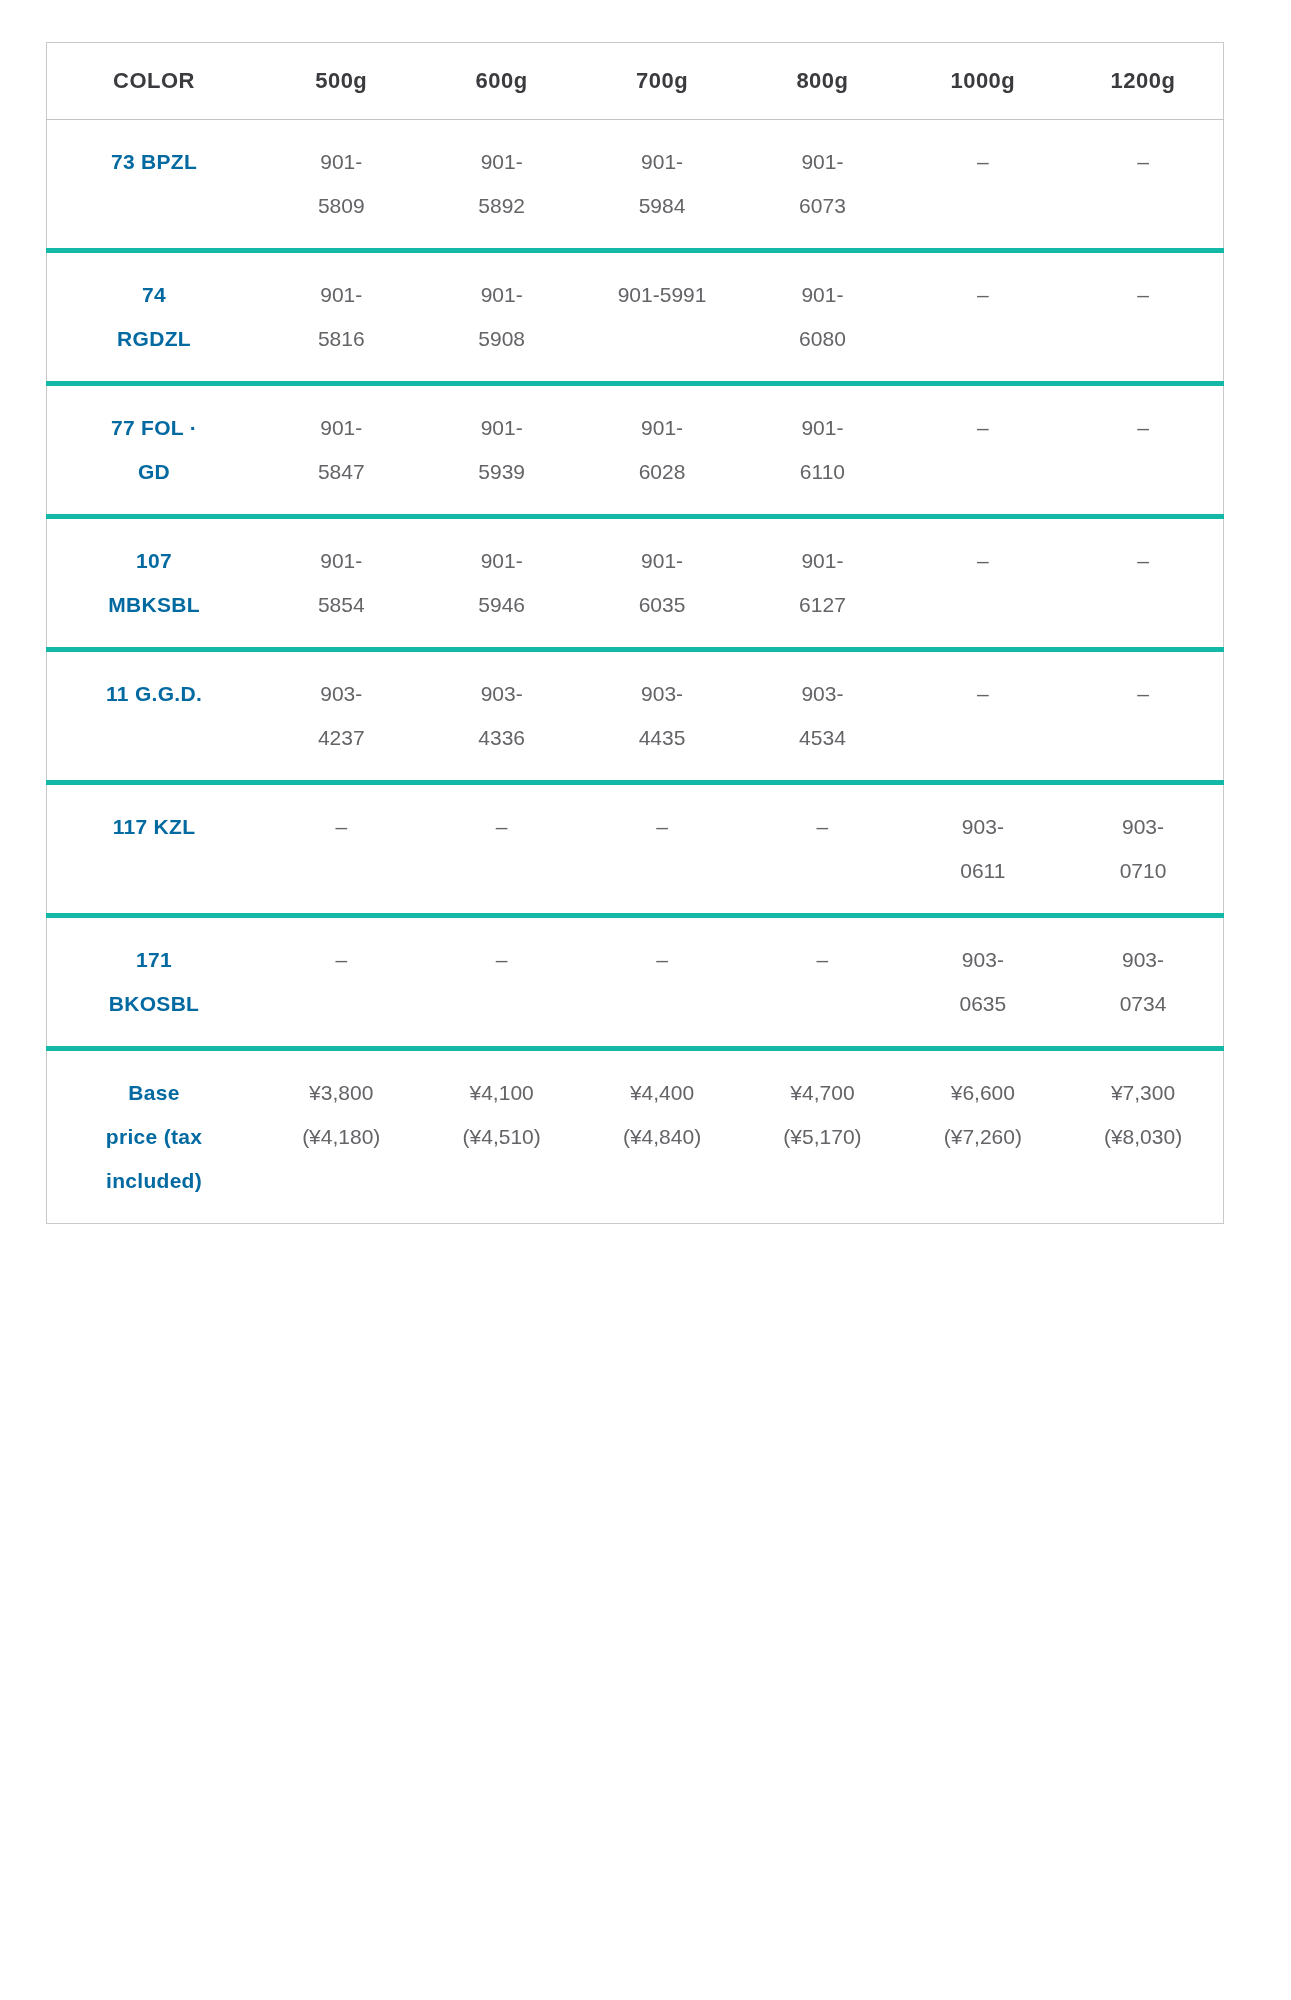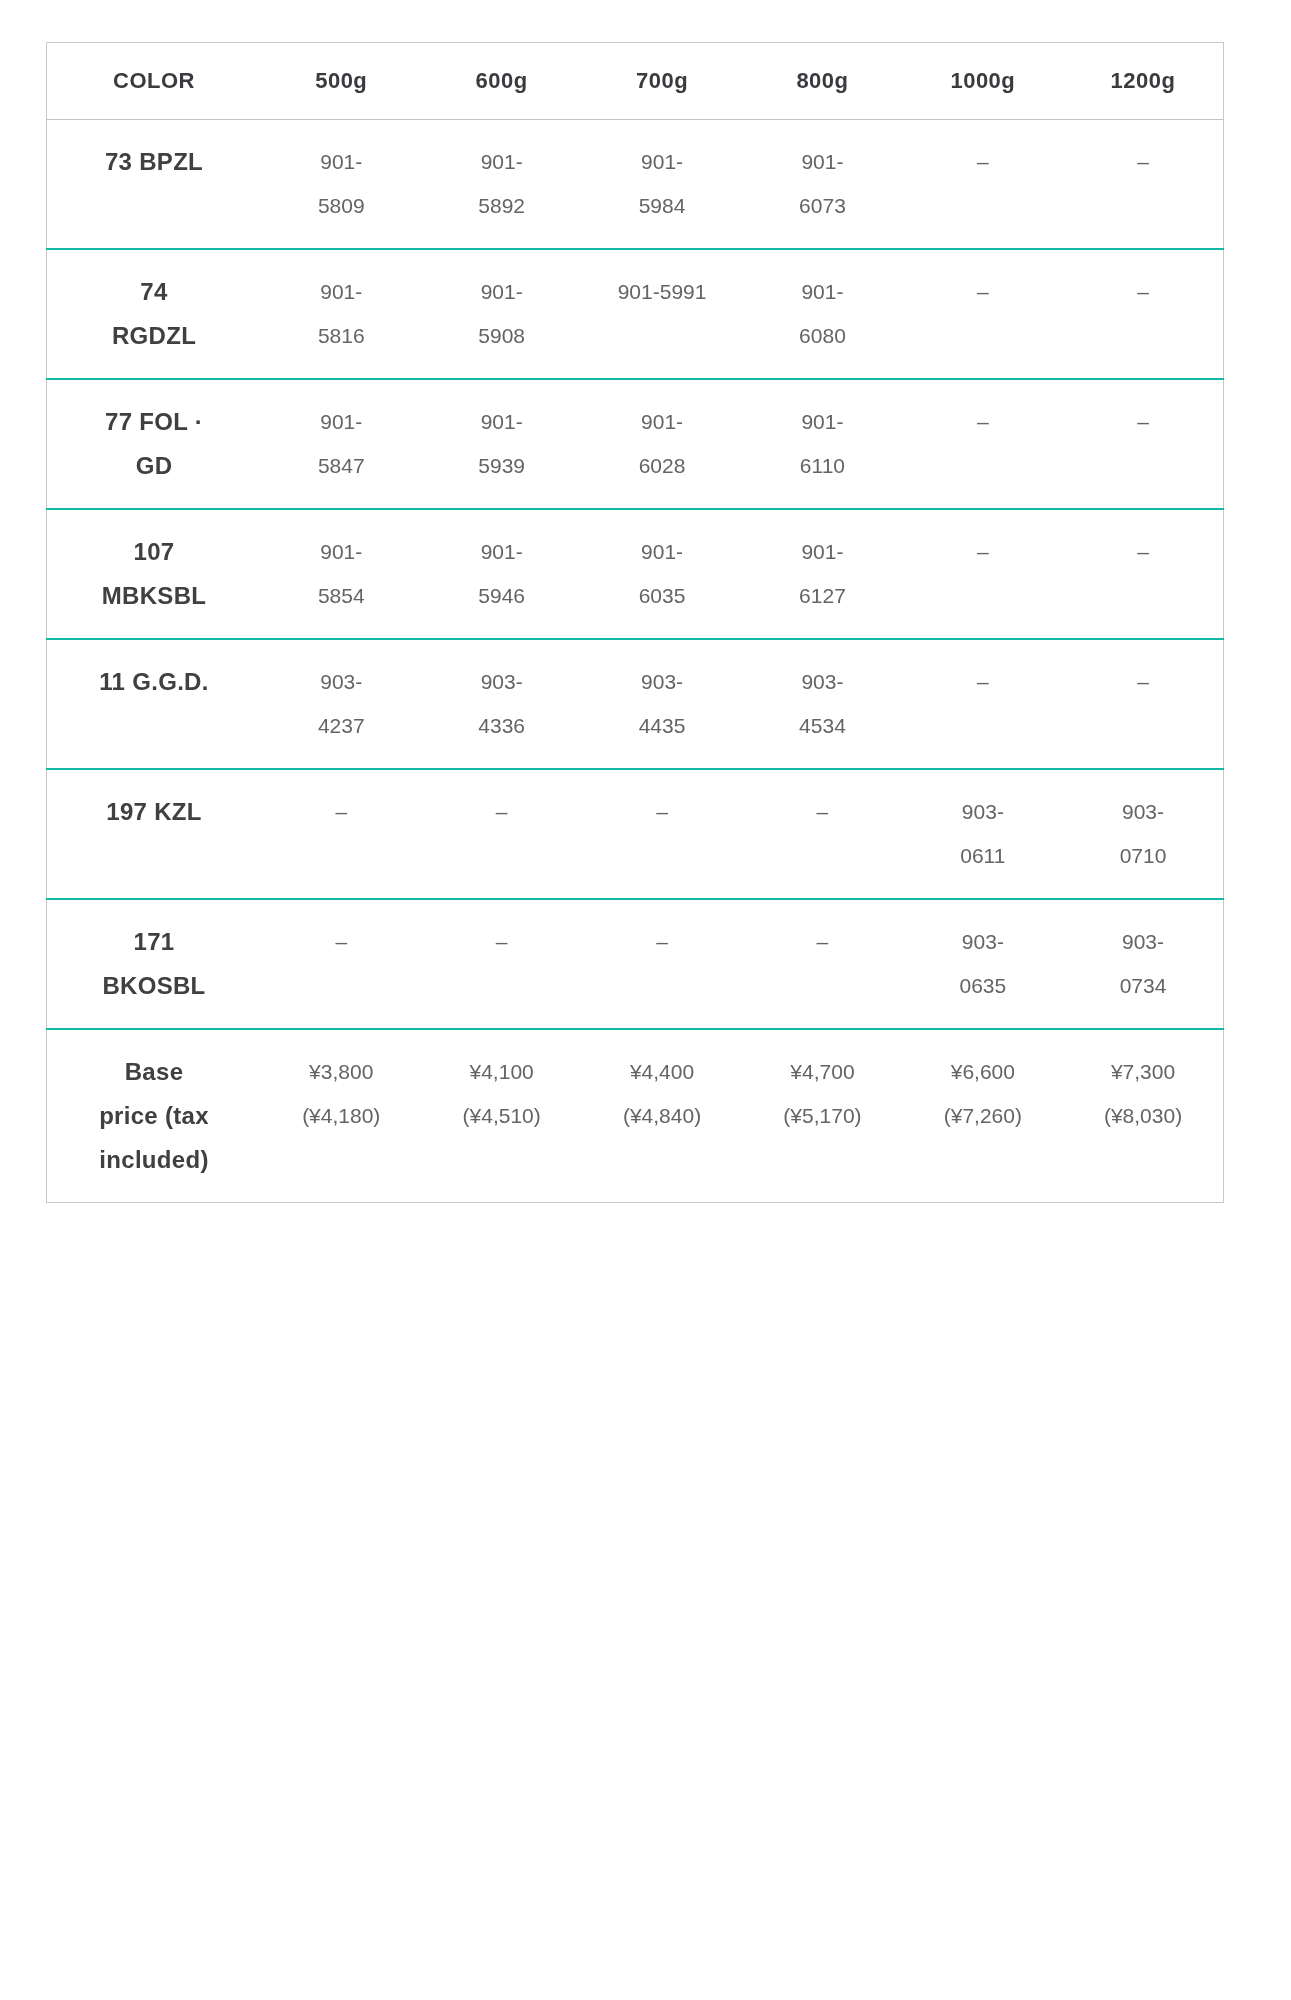--- a/index.html
+++ b/index.html
@@ -33,35 +33,35 @@
   thead th {
     font-size: 22px;
     font-weight: bold;
     color: #3b3b3f;
     letter-spacing: 0.5px;
     line-height: 44px;
     padding: 16px 6px;
     border-bottom: 1px solid #c3c3c3;
   }
   tbody th {
-    font-size: 24px;
+    font-size: 21px;
     font-weight: bold;
-    color: #404040;
+    color: #0369a1;
     letter-spacing: 0.3px;
   }
   tbody td {
     font-size: 21px;
     color: #646468;
   }
   tbody th, tbody td {
     line-height: 44px;
     padding: 20px 6px;
   }
   tbody tr + tr {
-    border-top: 2px solid #14b8a6;
+    border-top: 5px solid #14b8a6;
     margin-top: 28px;
   }
 </style>
 </head>
 <body>
 
 <div class="page">
   <table class="codes-table">
     <colgroup>
       <col class="c-color">
@@ -145,21 +145,21 @@
           <td>903-
 4336</td>
           <td>903-
 4435</td>
           <td>903-
 4534</td>
           <td>–</td>
           <td>–</td>
         </tr>
         <tr>
-          <th>197 KZL</th>
+          <th>117 KZL</th>
           <td>–</td>
           <td>–</td>
           <td>–</td>
           <td>–</td>
           <td>903-
 0611</td>
           <td>903-
 0710</td>
         </tr>
         <tr>

